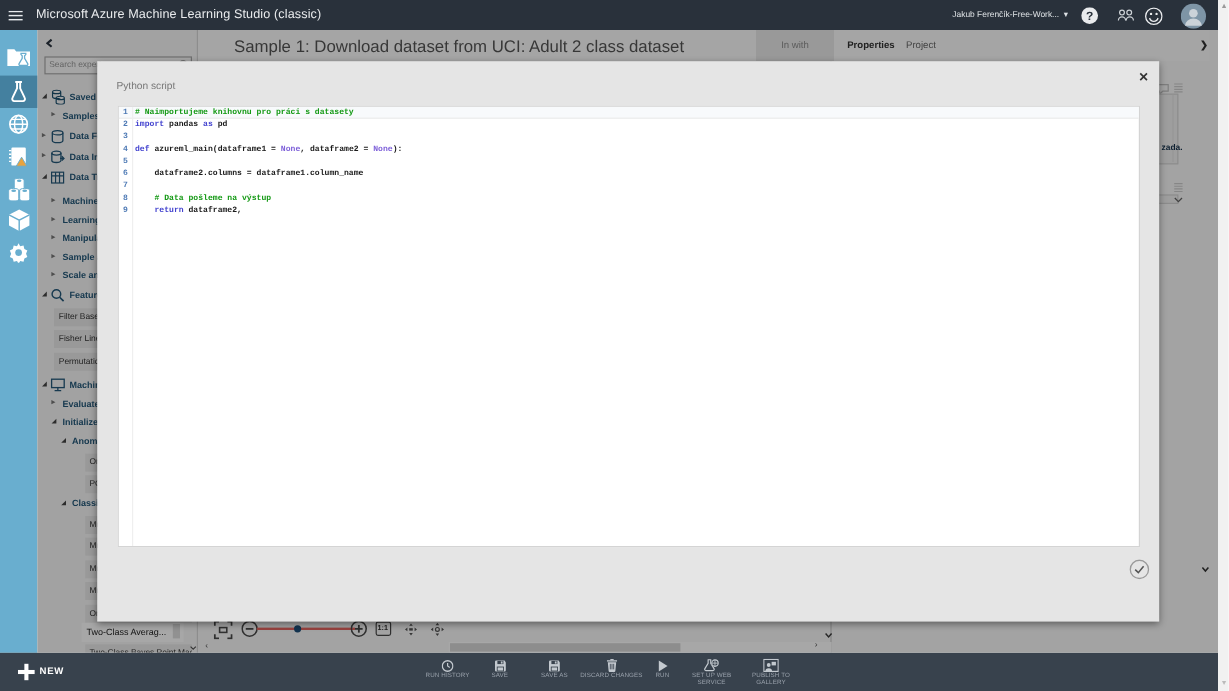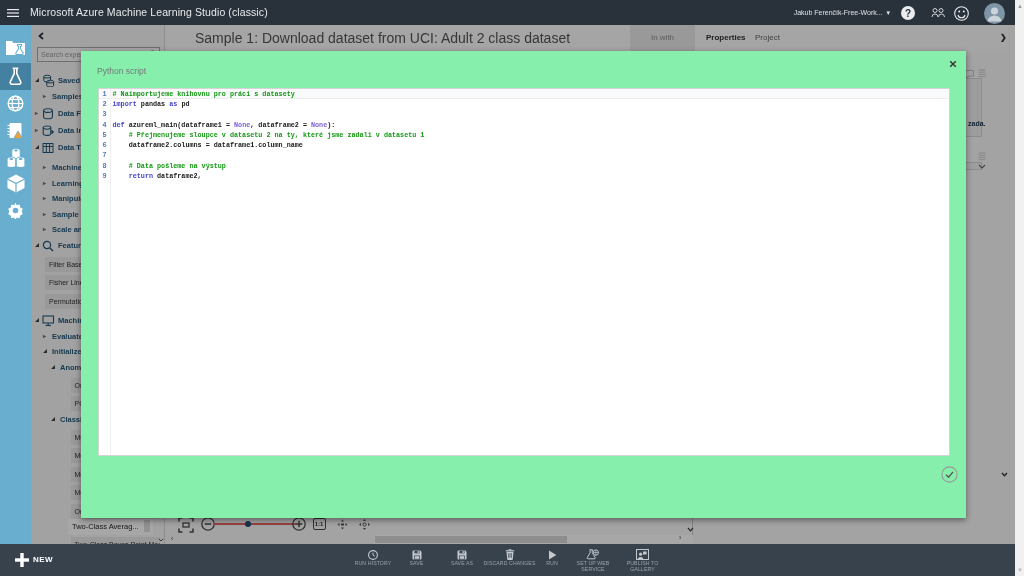--- a/index.html
+++ b/index.html
@@ -25,21 +25,21 @@
 #tree{left:0;top:0;width:134px;height:519px;background:#f8f8f8;overflow:hidden;border-right:1px solid #d8d8d8;}
 .trow{left:0;width:134px;height:15px;line-height:15px;white-space:nowrap;overflow:hidden;color:#25597a;font-weight:bold;font-size:7.5px;}
 .trow .ar{display:inline-block;width:7px;font-size:6px;color:#777;vertical-align:top;}
 .are{display:inline-block;width:0;height:0;border-bottom:4.5px solid #444;border-left:4.5px solid transparent;margin-right:2.5px;margin-bottom:1px;}
 .tbox{width:115px;height:15px;background:#eaeaea;color:#333;font-size:7px;line-height:15px;padding-left:4px;white-space:nowrap;overflow:hidden;}
 
 #rpanel{left:661px;top:26px;width:323px;height:493px;background:#f9f9f9;border-left:1px solid #cccccc;}
 
 #canvas{left:134px;top:26px;width:527px;height:493px;background:#f9f9f9;}
 
-#modal{left:81px;top:51px;width:885px;height:467px;background:#86efac;z-index:100;box-shadow:0 2px 6px rgba(0,0,0,.45);}
+#modal{left:81px;top:51px;width:885px;height:467px;background:#e5e5e5;z-index:100;box-shadow:0 2px 6px rgba(0,0,0,.45);}
 #pylabel{left:16px;top:15px;font-size:8.5px;color:#777;}
 #editor{left:16.5px;top:36.5px;width:852px;height:368px;border:1px solid #d4d4d4;background:#fff;overflow:hidden;}
 #hlband{left:0;top:0;width:850px;height:10.3px;background:#f8fafc;border-bottom:1px solid #ececec;}
 #gutline{left:11px;top:0;width:1px;height:366px;background:#efefef;}
 .cl{position:absolute;left:0;width:850px;height:10.25px;font-family:"Liberation Mono",monospace;font-size:6.75px;font-weight:bold;line-height:10.25px;white-space:pre;}
 .ln{position:absolute;left:-6px;width:14px;text-align:right;color:#4e7ab5;}
 .cd{position:absolute;left:14px;color:#1a1a1a;}
 .kw{color:#4343cf;}
 .at{color:#7d5fd9;}
 .cm{color:#149914;}
@@ -322,21 +322,21 @@
     <svg class="abs" style="left:867.5px;top:8.5px" width="8" height="8">
         <path d="M1.2 1.2 L6.8 6.8 M6.8 1.2 L1.2 6.8" stroke="#333" stroke-width="1.4"></path>
       </svg>
     <div class="abs" id="editor">
       <div class="abs" id="hlband"></div>
       <div class="abs" id="gutline"></div>
       <div class="cl" style="top:0.4px"><span class="ln">1</span><span class="cd"><span class="cm"># Naimportujeme knihovnu pro práci s datasety</span></span></div>
       <div class="cl" style="top:10.65px"><span class="ln">2</span><span class="cd"><span class="kw">import</span> pandas <span class="kw">as</span> pd</span></div>
       <div class="cl" style="top:20.9px"><span class="ln">3</span><span class="cd"></span></div>
       <div class="cl" style="top:31.15px"><span class="ln">4</span><span class="cd"><span class="kw">def</span> azureml_main(dataframe1 = <span class="at">None</span>, dataframe2 = <span class="at">None</span>):</span></div>
-      <div class="cl" style="top:41.4px"><span class="ln">5</span><span class="cd"><span class="cm">    # Přejmenujeme sloupce v datasetu 2 na ty, které jsme zadali v datasetu 1</span></span></div>
+      <div class="cl" style="top:41.4px"><span class="ln">5</span></div>
       <div class="cl" style="top:51.65px"><span class="ln">6</span><span class="cd">    dataframe2.columns = dataframe1.column_name</span></div>
       <div class="cl" style="top:61.9px"><span class="ln">7</span><span class="cd"></span></div>
       <div class="cl" style="top:72.15px"><span class="ln">8</span><span class="cd"><span class="cm">    # Data pošleme na výstup</span></span></div>
       <div class="cl" style="top:82.4px"><span class="ln">9</span><span class="cd">    <span class="kw">return</span> dataframe2,</span></div>
     </div>
     <svg class="abs" style="left:860px;top:414.5px" width="17" height="17">
         <circle cx="8.5" cy="8.5" r="7.6" fill="none" stroke="#9a9a9a" stroke-width="1.1"></circle>
         <path d="M5 8.7 L7.6 11.2 L12 5.9" fill="none" stroke="#555" stroke-width="1.3"></path>
       </svg>
   </div>

